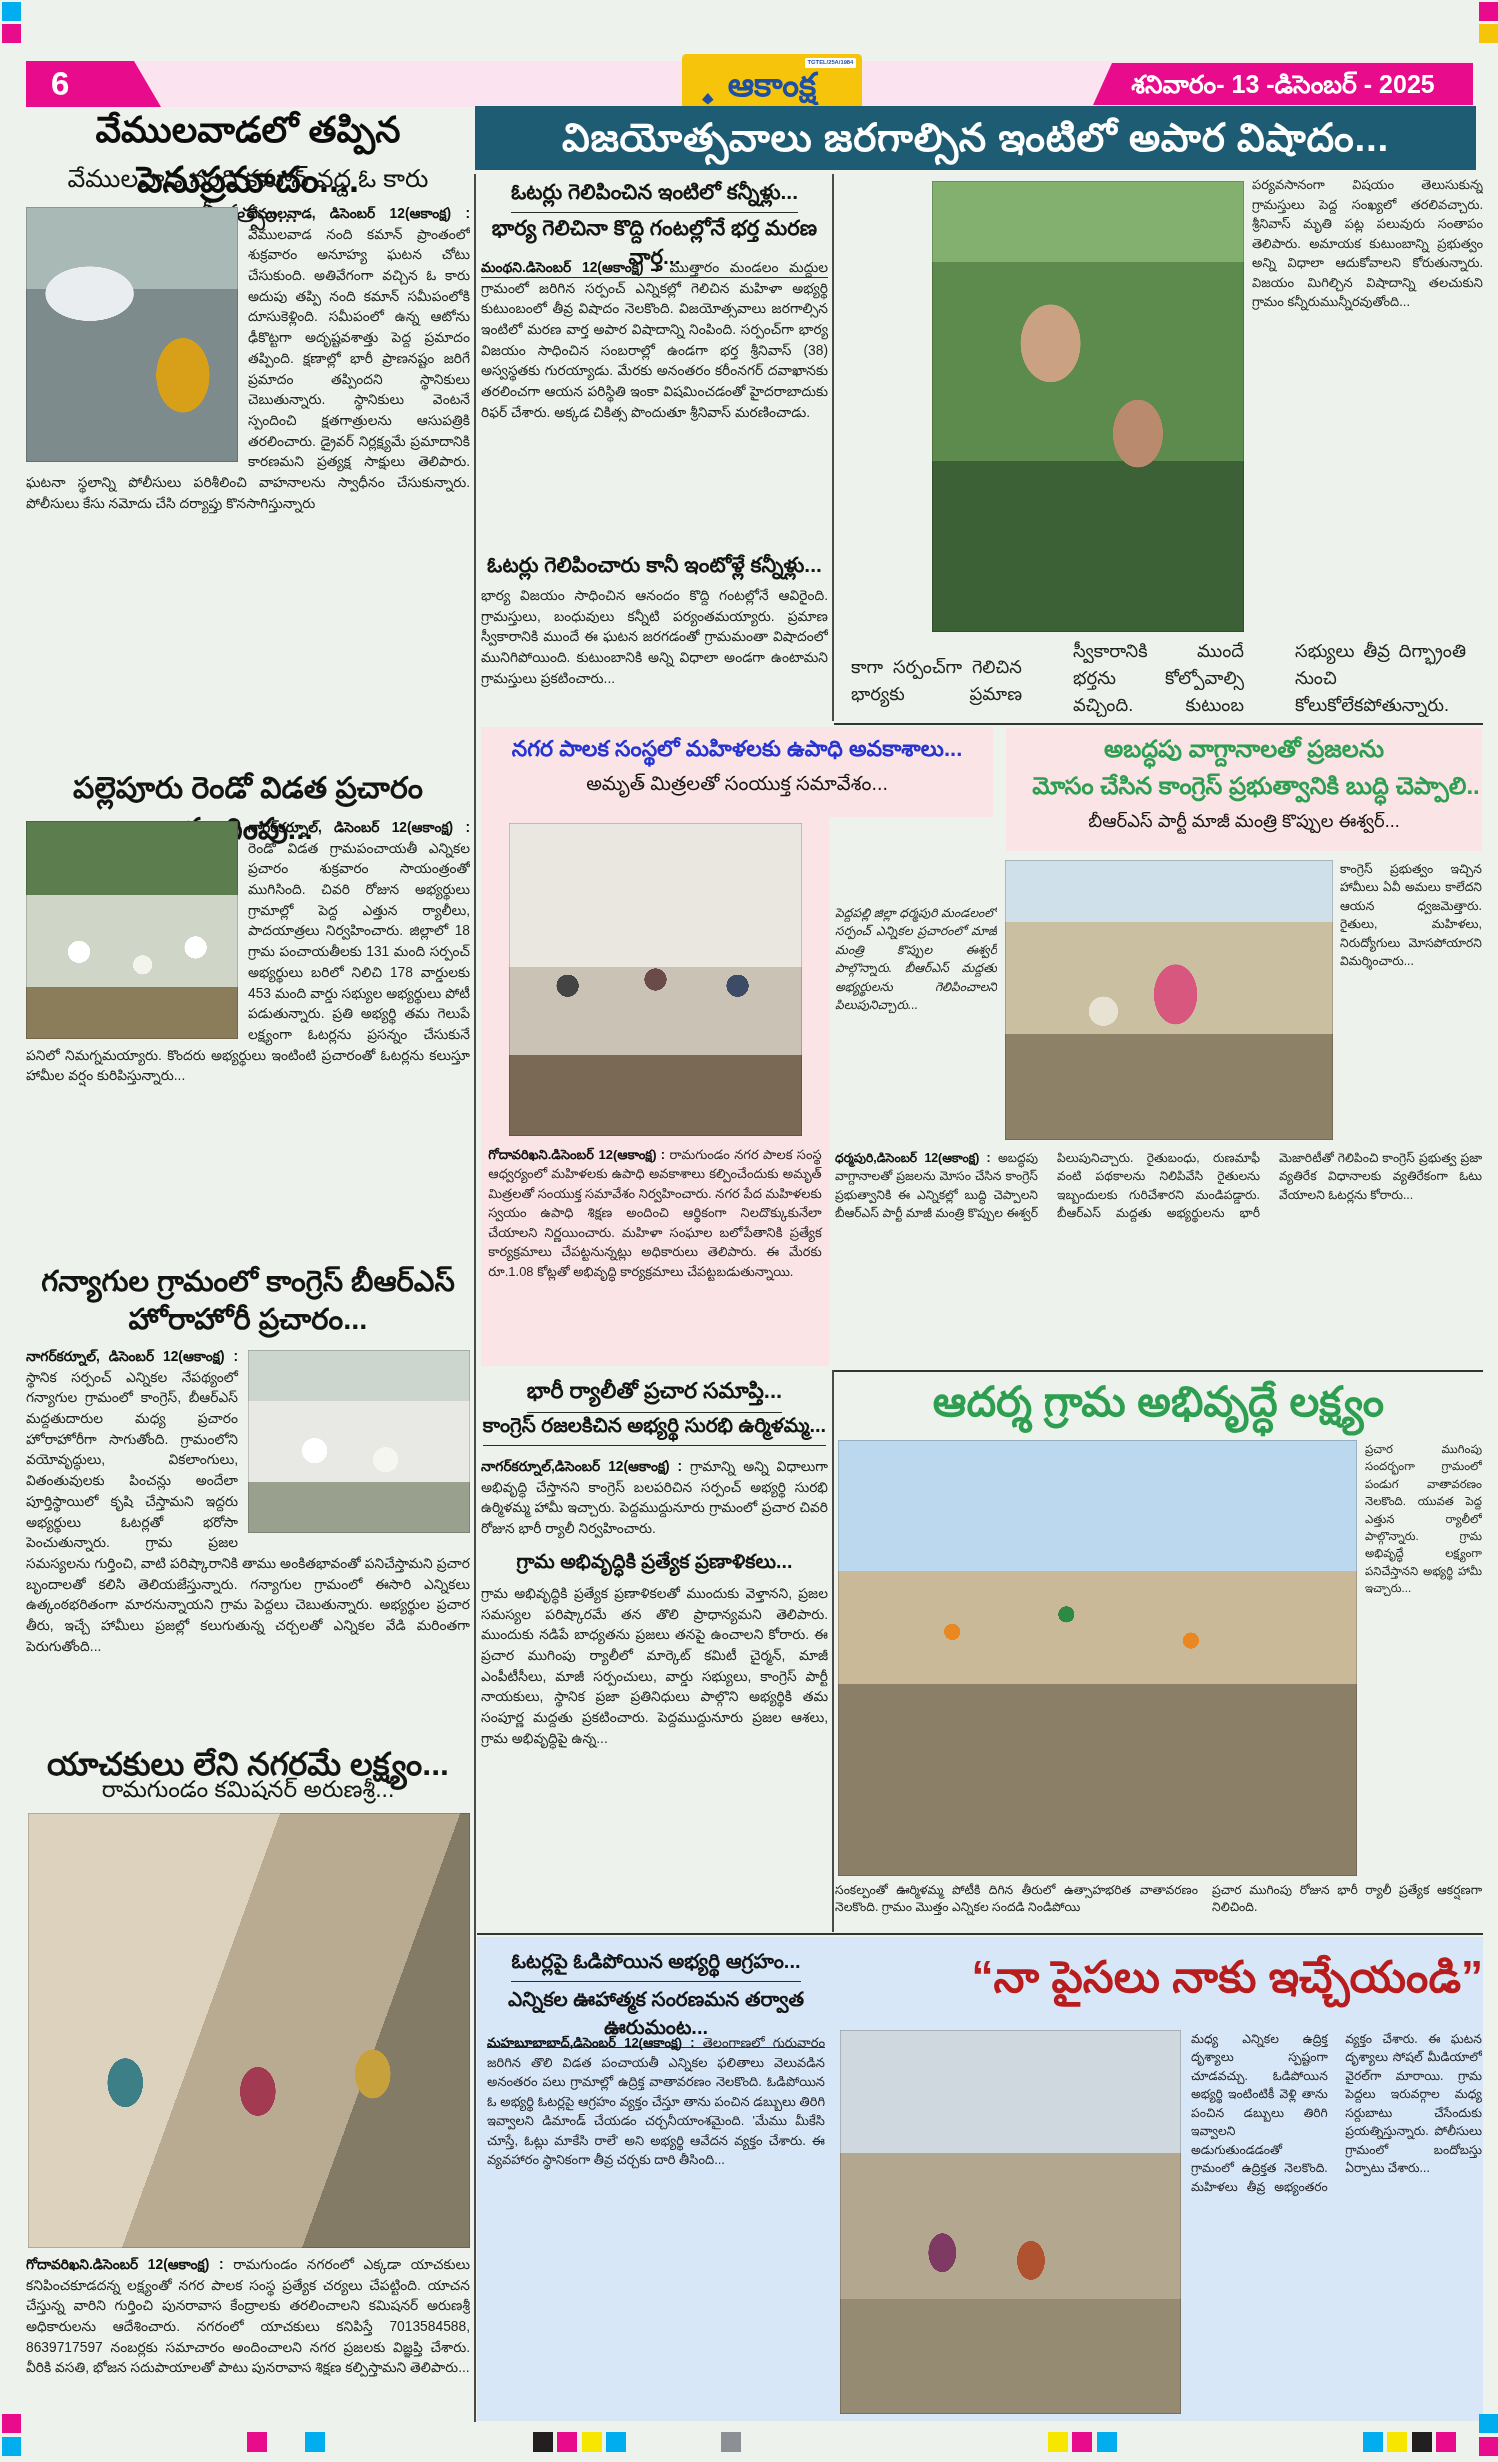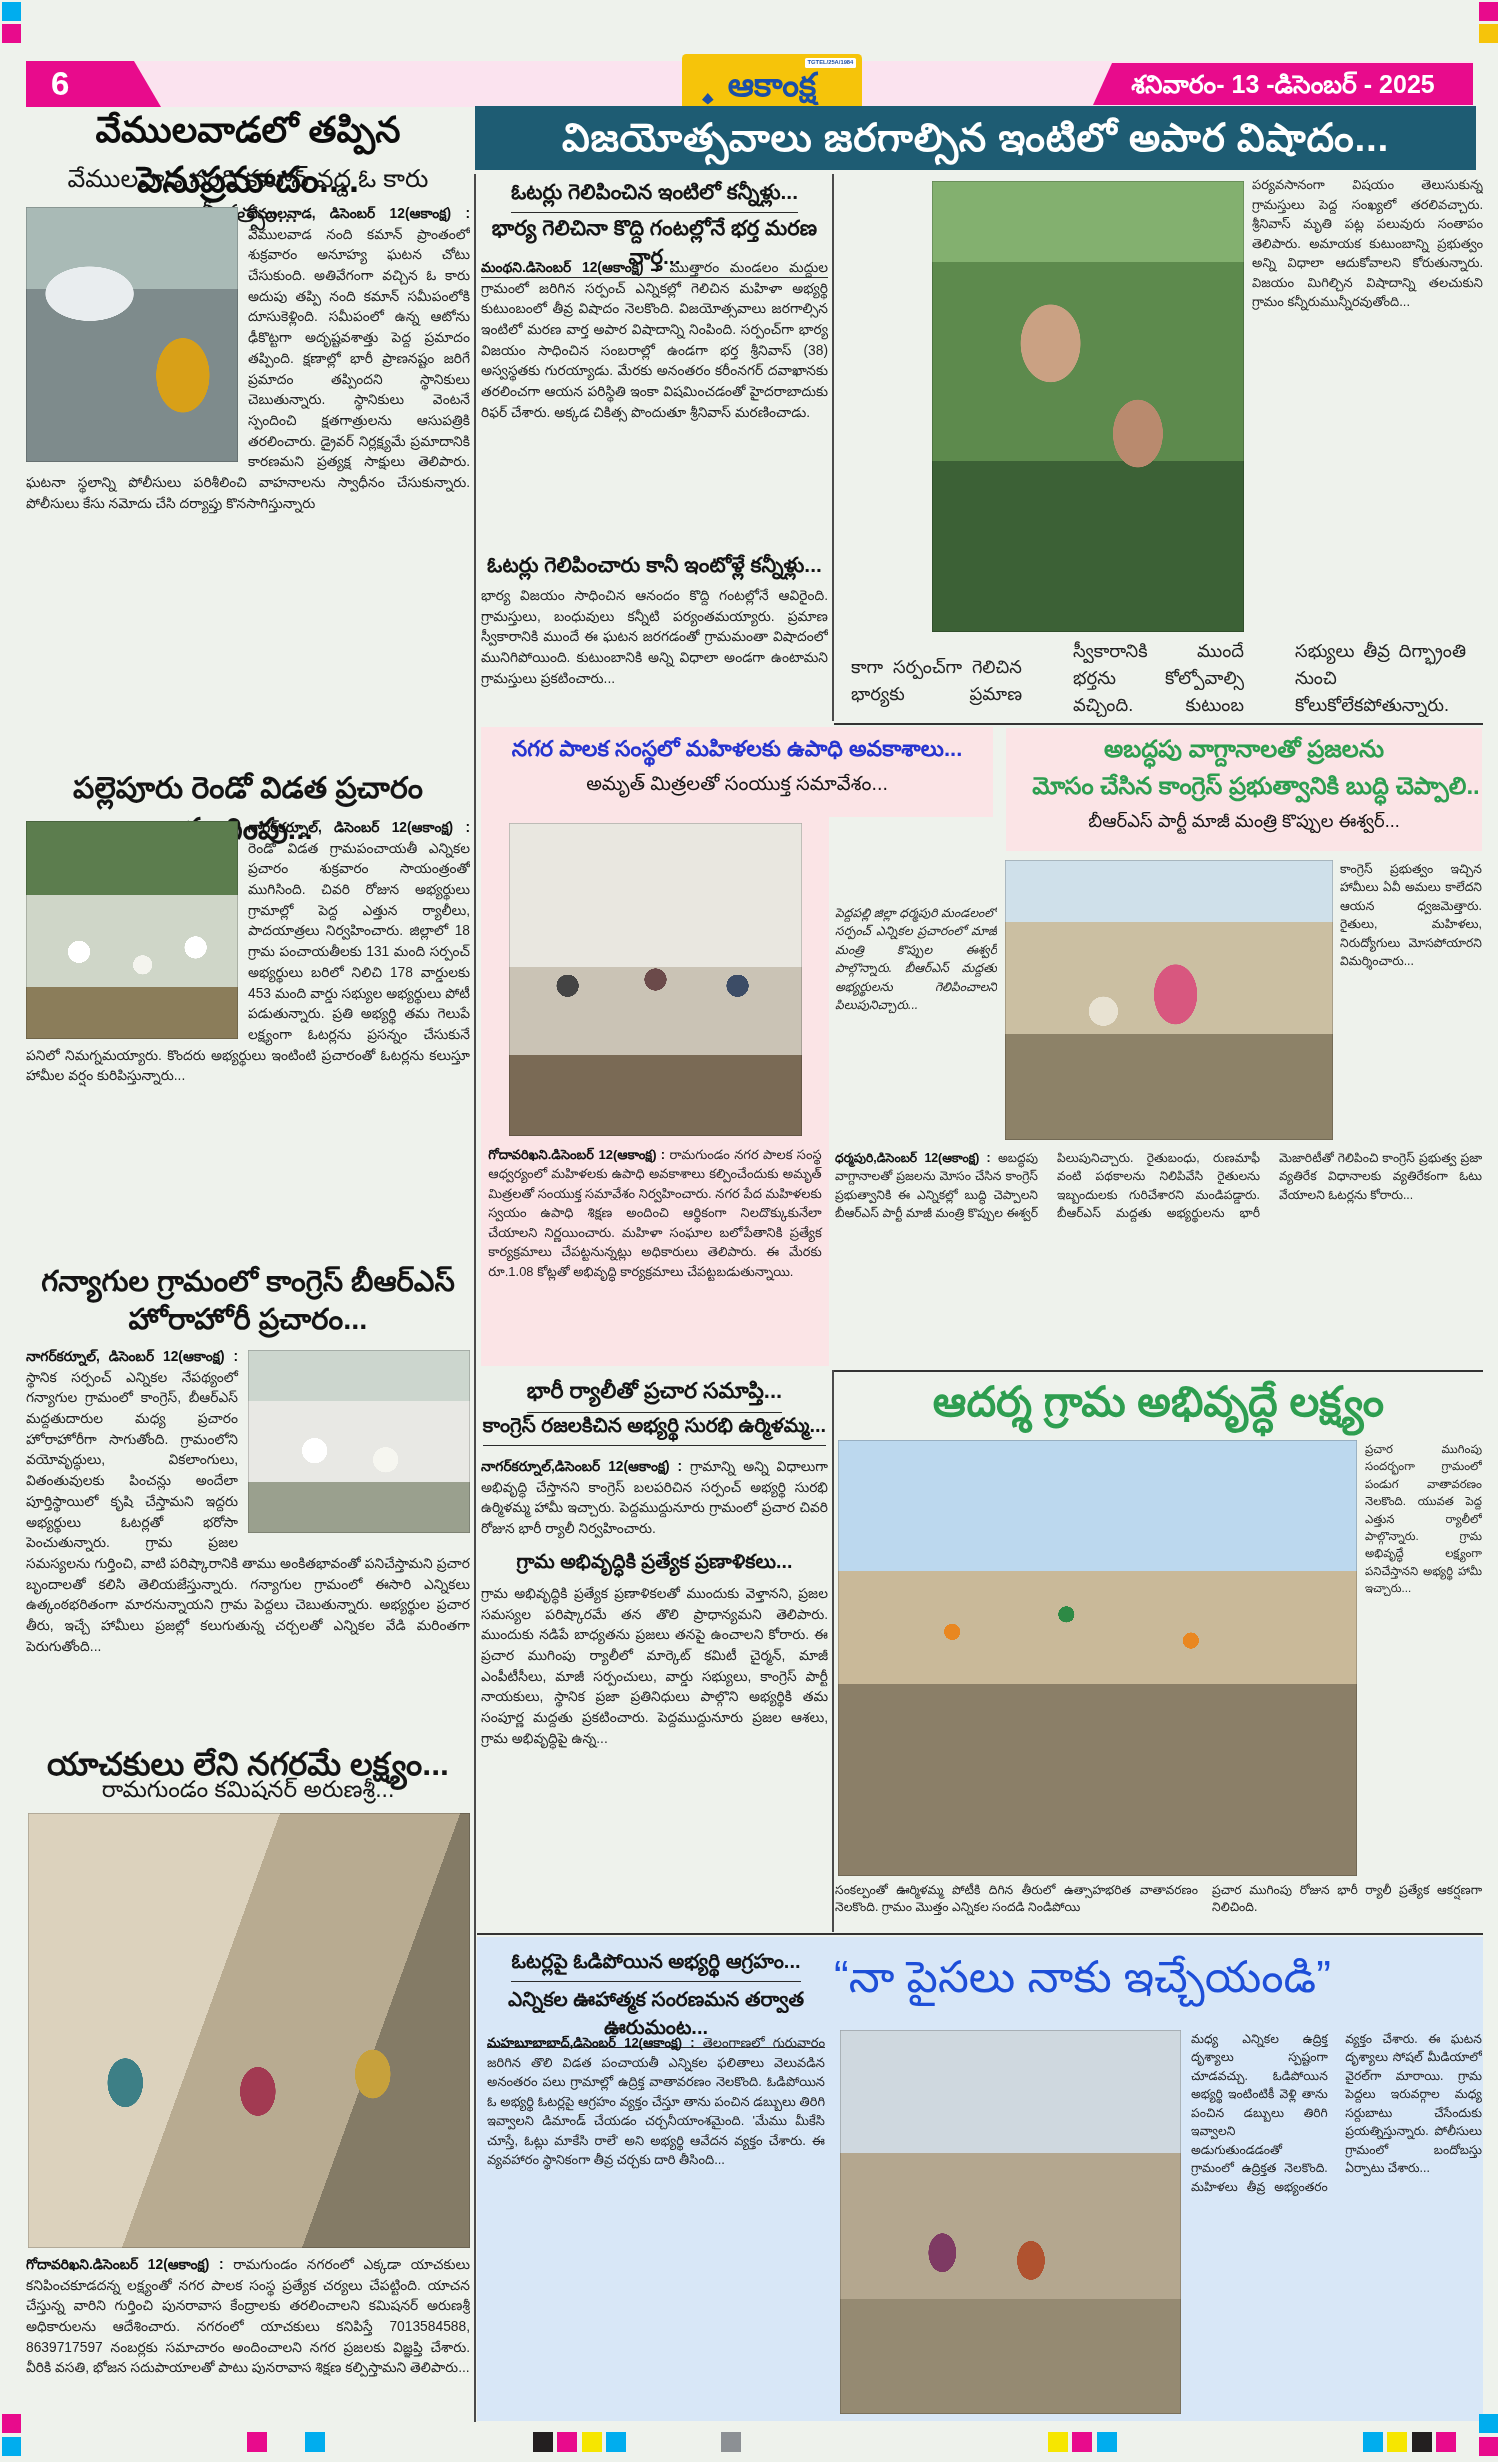--- a/index.html
+++ b/index.html
@@ -30,21 +30,21 @@
   .h-big{font-weight:700;color:#0d0d0d;text-align:center;}
   .h-sub{font-weight:400;color:#161616;text-align:center;}
   .colhead{font-weight:700;text-align:center;color:#151515;}
   .u{border-bottom:1.5px solid #2a2a2a;display:inline-block;padding-bottom:2.9px;}
   .body-txt{font-size:13.8px;line-height:1.5;text-align:justify;color:#232323;}
   .body-txt b{color:#101010;}
   .pinkbox{background:#fbe4e6;}
   .bluebox{background:#d8e7f7;}
   .headline-blue{color:#2634d0;font-weight:700;text-align:center;}
   .headline-green{color:#2e9e50;font-weight:700;text-align:center;}
-  .headline-red{color:#1d4ed8;font-weight:400;text-align:left;}
+  .headline-red{color:#b91c1c;font-weight:700;text-align:right;}
   .cols3{column-count:3;column-gap:19px;}
   .cols2{column-count:2;column-gap:17.4px;}
   
   .photo{background:#9aa49c;box-shadow:inset 0 0 0 0.7px rgba(0,0,0,.25);}
   .ph-accident{background:
       radial-gradient(73px 45px at 30% 34%,#e9edef 0 60%,transparent 61%),
       radial-gradient(48px 67px at 74% 66%,#d8a018 0 55%,transparent 56%),
       linear-gradient(#a9bab6 0 32%,#7e8b8c 32% 100%);}
   .ph-crowd1{background:
       radial-gradient(22px 22px at 25% 60%,#fff 0 50%,transparent 51%),

